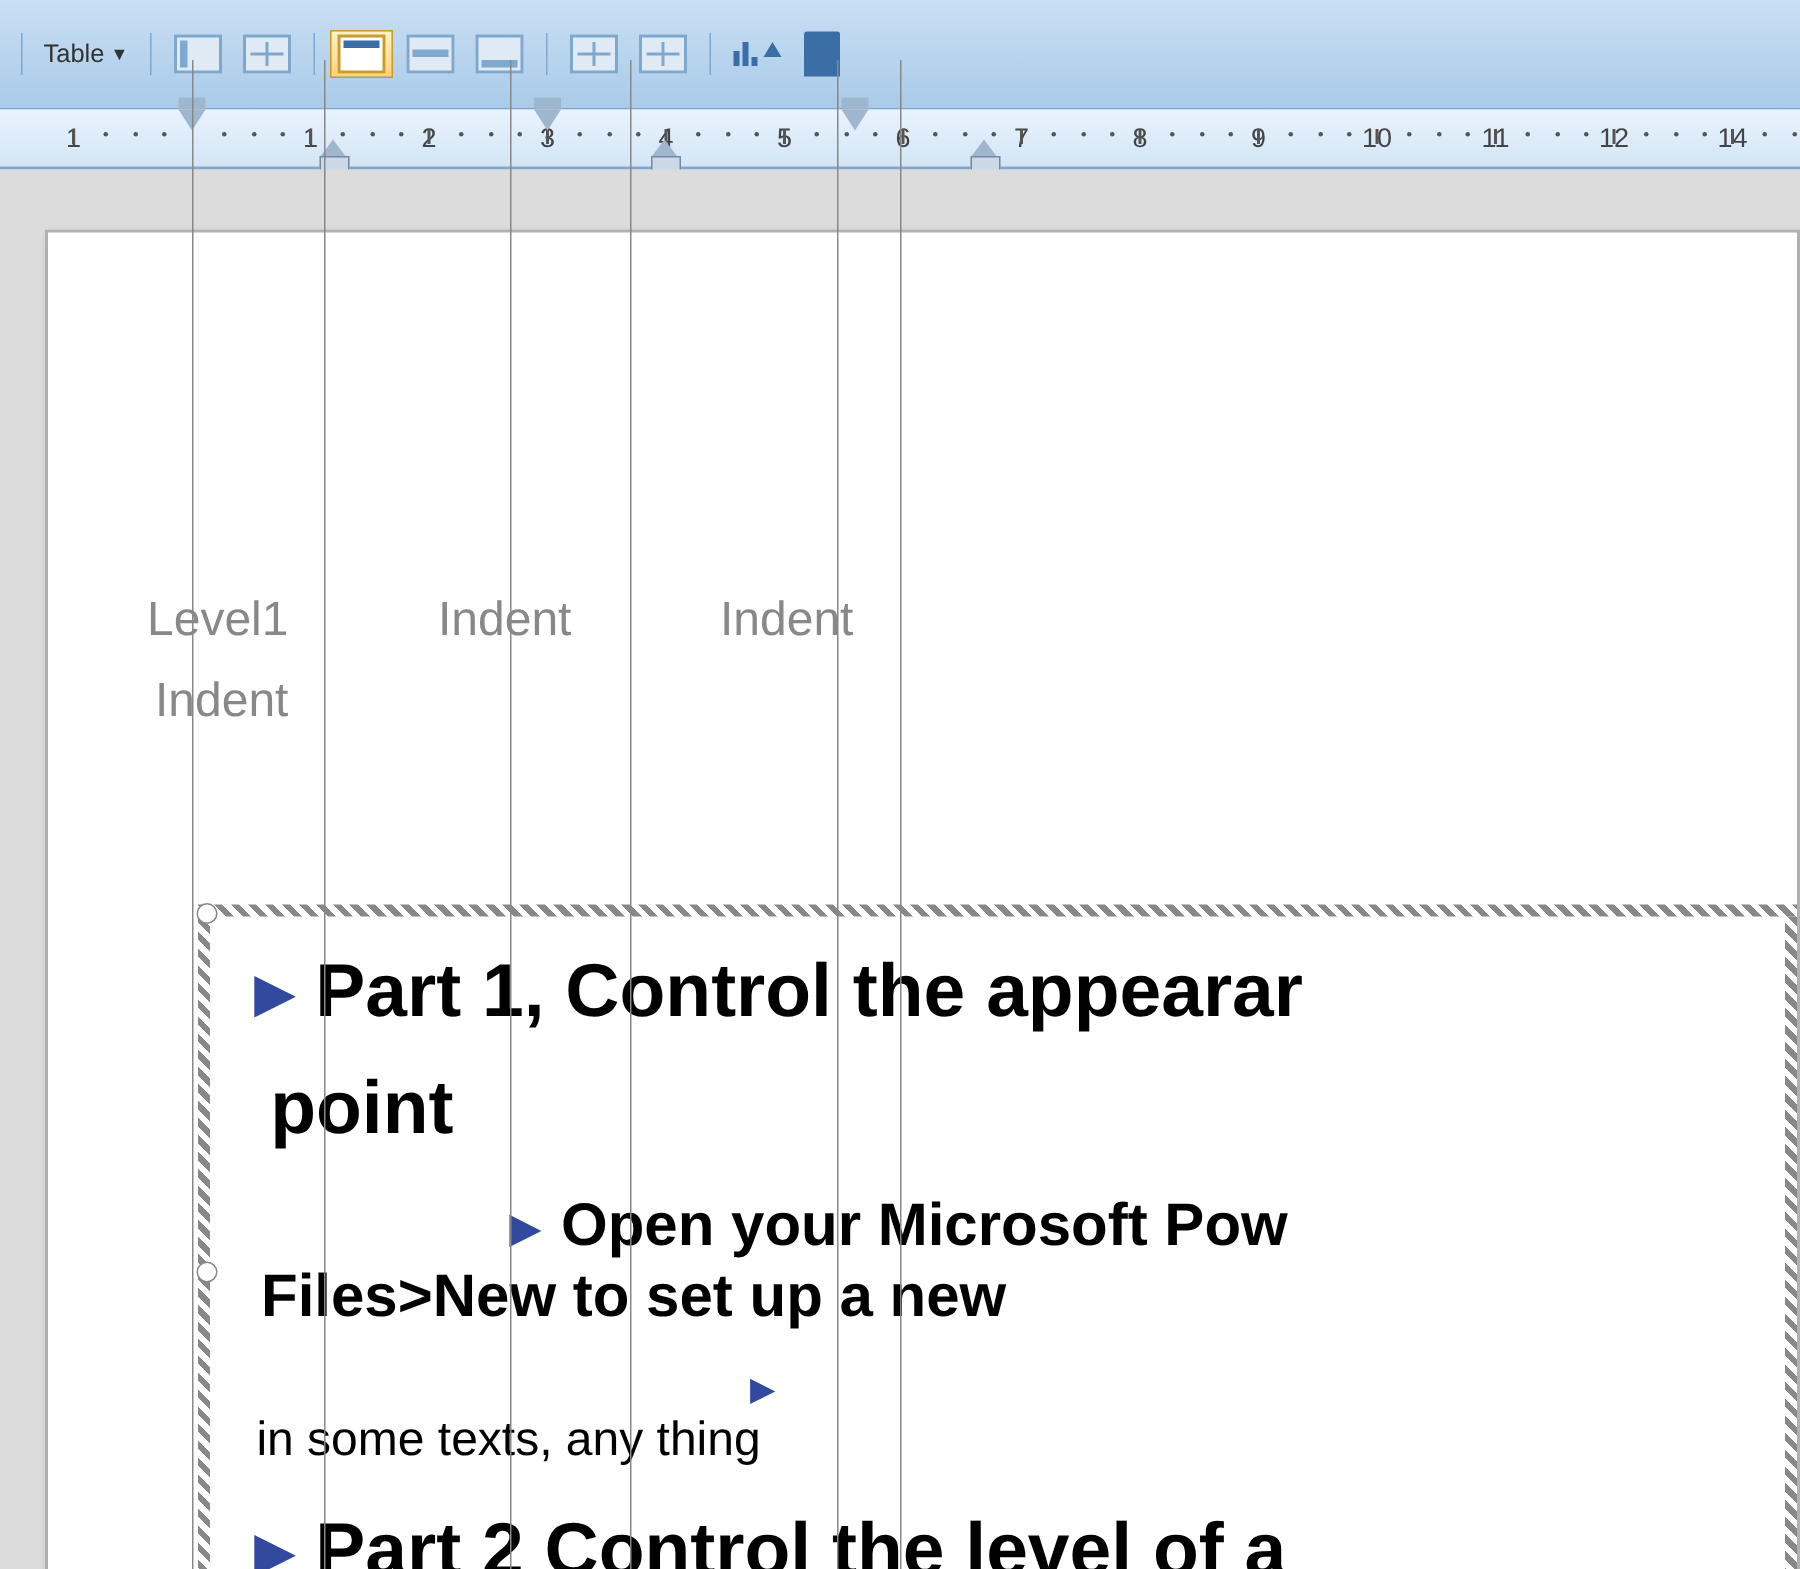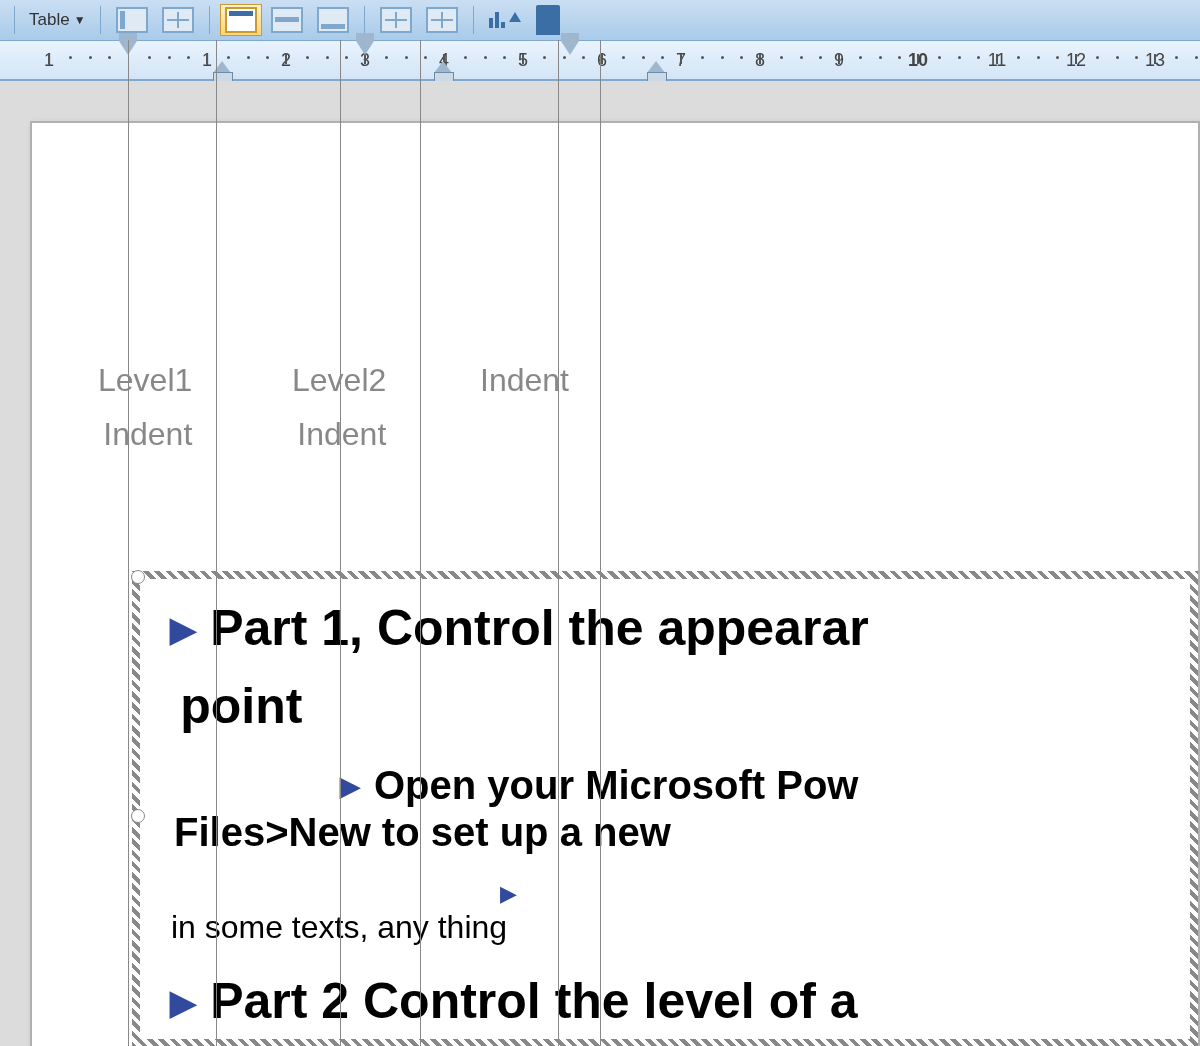--- a/index.html
+++ b/index.html
@@ -1,17 +1,17 @@
 <!DOCTYPE html>
 <html><head>
 <meta charset="utf-8">
 <style>
   html,body{margin:0;padding:0;font-family:Arial,Helvetica,sans-serif;background:#e8e8e8;width:1200px;height:1046px;overflow:hidden}
   
-  .toolbar{background:linear-gradient(#cadff3,#a9cbe9);height:40px;display:flex;align-items:center;padding:0 6px;border-bottom:1px solid #7fa8cf}
+  .toolbar{background:linear-gradient(#cadff3,#a9cbe9);height:40px;display:flex;align-items:center;padding:16px 6px;border-bottom:1px solid #7fa8cf}
   .tb-sep{width:1px;height:28px;background:#7fa8cf;margin:0 8px}
   .tb-btn{width:40px;height:30px;margin:0 2px;border:1px solid transparent;display:flex;align-items:center;justify-content:center}
   .tb-btn.active{background:linear-gradient(#fff2c7,#ffd47a);border:1px solid #c99a2e}
   .tb-icon{width:28px;height:22px;border:2px solid #7fa8cf;background:#dfeaf5;position:relative}
   .tb-table{display:flex;align-items:center;padding:0 6px;height:30px;font-size:17px;color:#333}
   .tb-table .dd{margin-left:4px;font-size:12px}
   .tb-end{width:24px;height:30px;background:#3a6ea5;margin-left:8px;border-radius:2px 2px 0 0}
   
   .ic-row-top::before{content:"";position:absolute;top:2px;left:2px;right:2px;height:5px;background:#7fa8cf}
   .ic-row-mid::before{content:"";position:absolute;top:8px;left:2px;right:2px;height:5px;background:#7fa8cf}
@@ -137,27 +137,27 @@
       <div class="ruler-num" style="left: 523px;">5</div>
       <div class="ruler-dash" style="left: 522px;"></div>
       <div class="ruler-num" style="left: 602px;">6</div>
       <div class="ruler-dash" style="left: 601px;"></div>
       <div class="ruler-num" style="left: 681px;">7</div>
       <div class="ruler-dash" style="left: 680px;"></div>
       <div class="ruler-num" style="left: 760px;">8</div>
       <div class="ruler-dash" style="left: 759px;"></div>
       <div class="ruler-num" style="left: 839px;">9</div>
       <div class="ruler-dash" style="left: 838px;"></div>
-      <div class="ruler-num" style="left: 918px; font-weight: bold;">10</div>
+      <div class="ruler-num" style="left: 918px;">10</div>
       <div class="ruler-dash" style="left: 917px;"></div>
       <div class="ruler-num" style="left: 997px;">11</div>
       <div class="ruler-dash" style="left: 996px;"></div>
       <div class="ruler-num" style="left: 1076px;">12</div>
       <div class="ruler-dash" style="left: 1075px;"></div>
-      <div class="ruler-num" style="left: 1155px;">13</div>
+      <div class="ruler-num" style="left: 1155px;">14</div>
       <div class="ruler-dash" style="left: 1154px;"></div>
       <div class="ruler-tick" style="left: 68.75px;"></div>
       <div class="ruler-tick" style="left: 88.5px;"></div>
       <div class="ruler-tick" style="left: 108.25px;"></div>
       <div class="ruler-tick" style="left: 147.75px;"></div>
       <div class="ruler-tick" style="left: 167.5px;"></div>
       <div class="ruler-tick" style="left: 187.25px;"></div>
       <div class="ruler-tick" style="left: 226.75px;"></div>
       <div class="ruler-tick" style="left: 246.5px;"></div>
       <div class="ruler-tick" style="left: 266.25px;"></div>
@@ -218,21 +218,20 @@
   <div id="vlines"></div>
 
   <div class="page">
 
     <div class="indent-lbls" id="indent-lbls">
         <div class="indent-col" style="left: 66px;">
           <div>Level1</div>
           <div>Indent</div>
         </div>
         <div class="indent-col" style="left: 260px;">
-          <div>Level2</div>
           <div>Indent</div>
         </div>
         <div class="indent-col" style="left: 448px;">
           <div>Indent</div>
         </div>
       </div>
 
     <div class="textbox">
       <div class="handle tl"></div>
       <div class="handle ml"></div>

